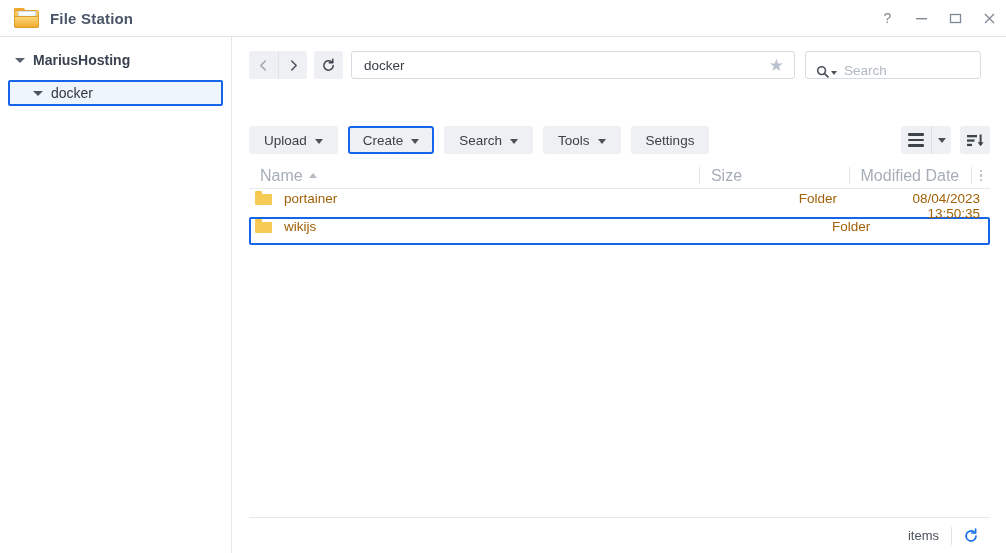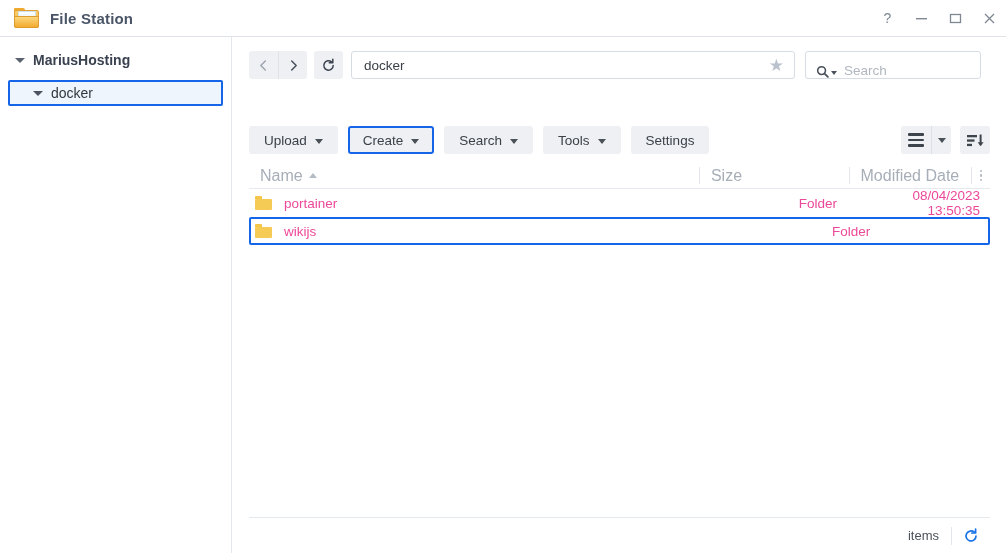--- a/index.html
+++ b/index.html
@@ -258,23 +258,23 @@
     display: block;
   }
 
   
   .rows {
     position: absolute; left: 16px; top: 152px;
     width: 741px;
   }
   .row {
     height: 28px;
-    display: flex; align-items: center;
+    display: flex; 
     border: 2px solid transparent;
-    font-size: 13.5px; color: #ec4899;
+    font-size: 13.5px; color: #a16207;
   }
   .row.selected {
     border-color: #1565e8; border-radius: 2px;
   }
   .folder-ico {
     width: 17px; height: 14px; flex: none;
     margin-left: 4px;
     position: relative;
   }
   .folder-ico .t {

